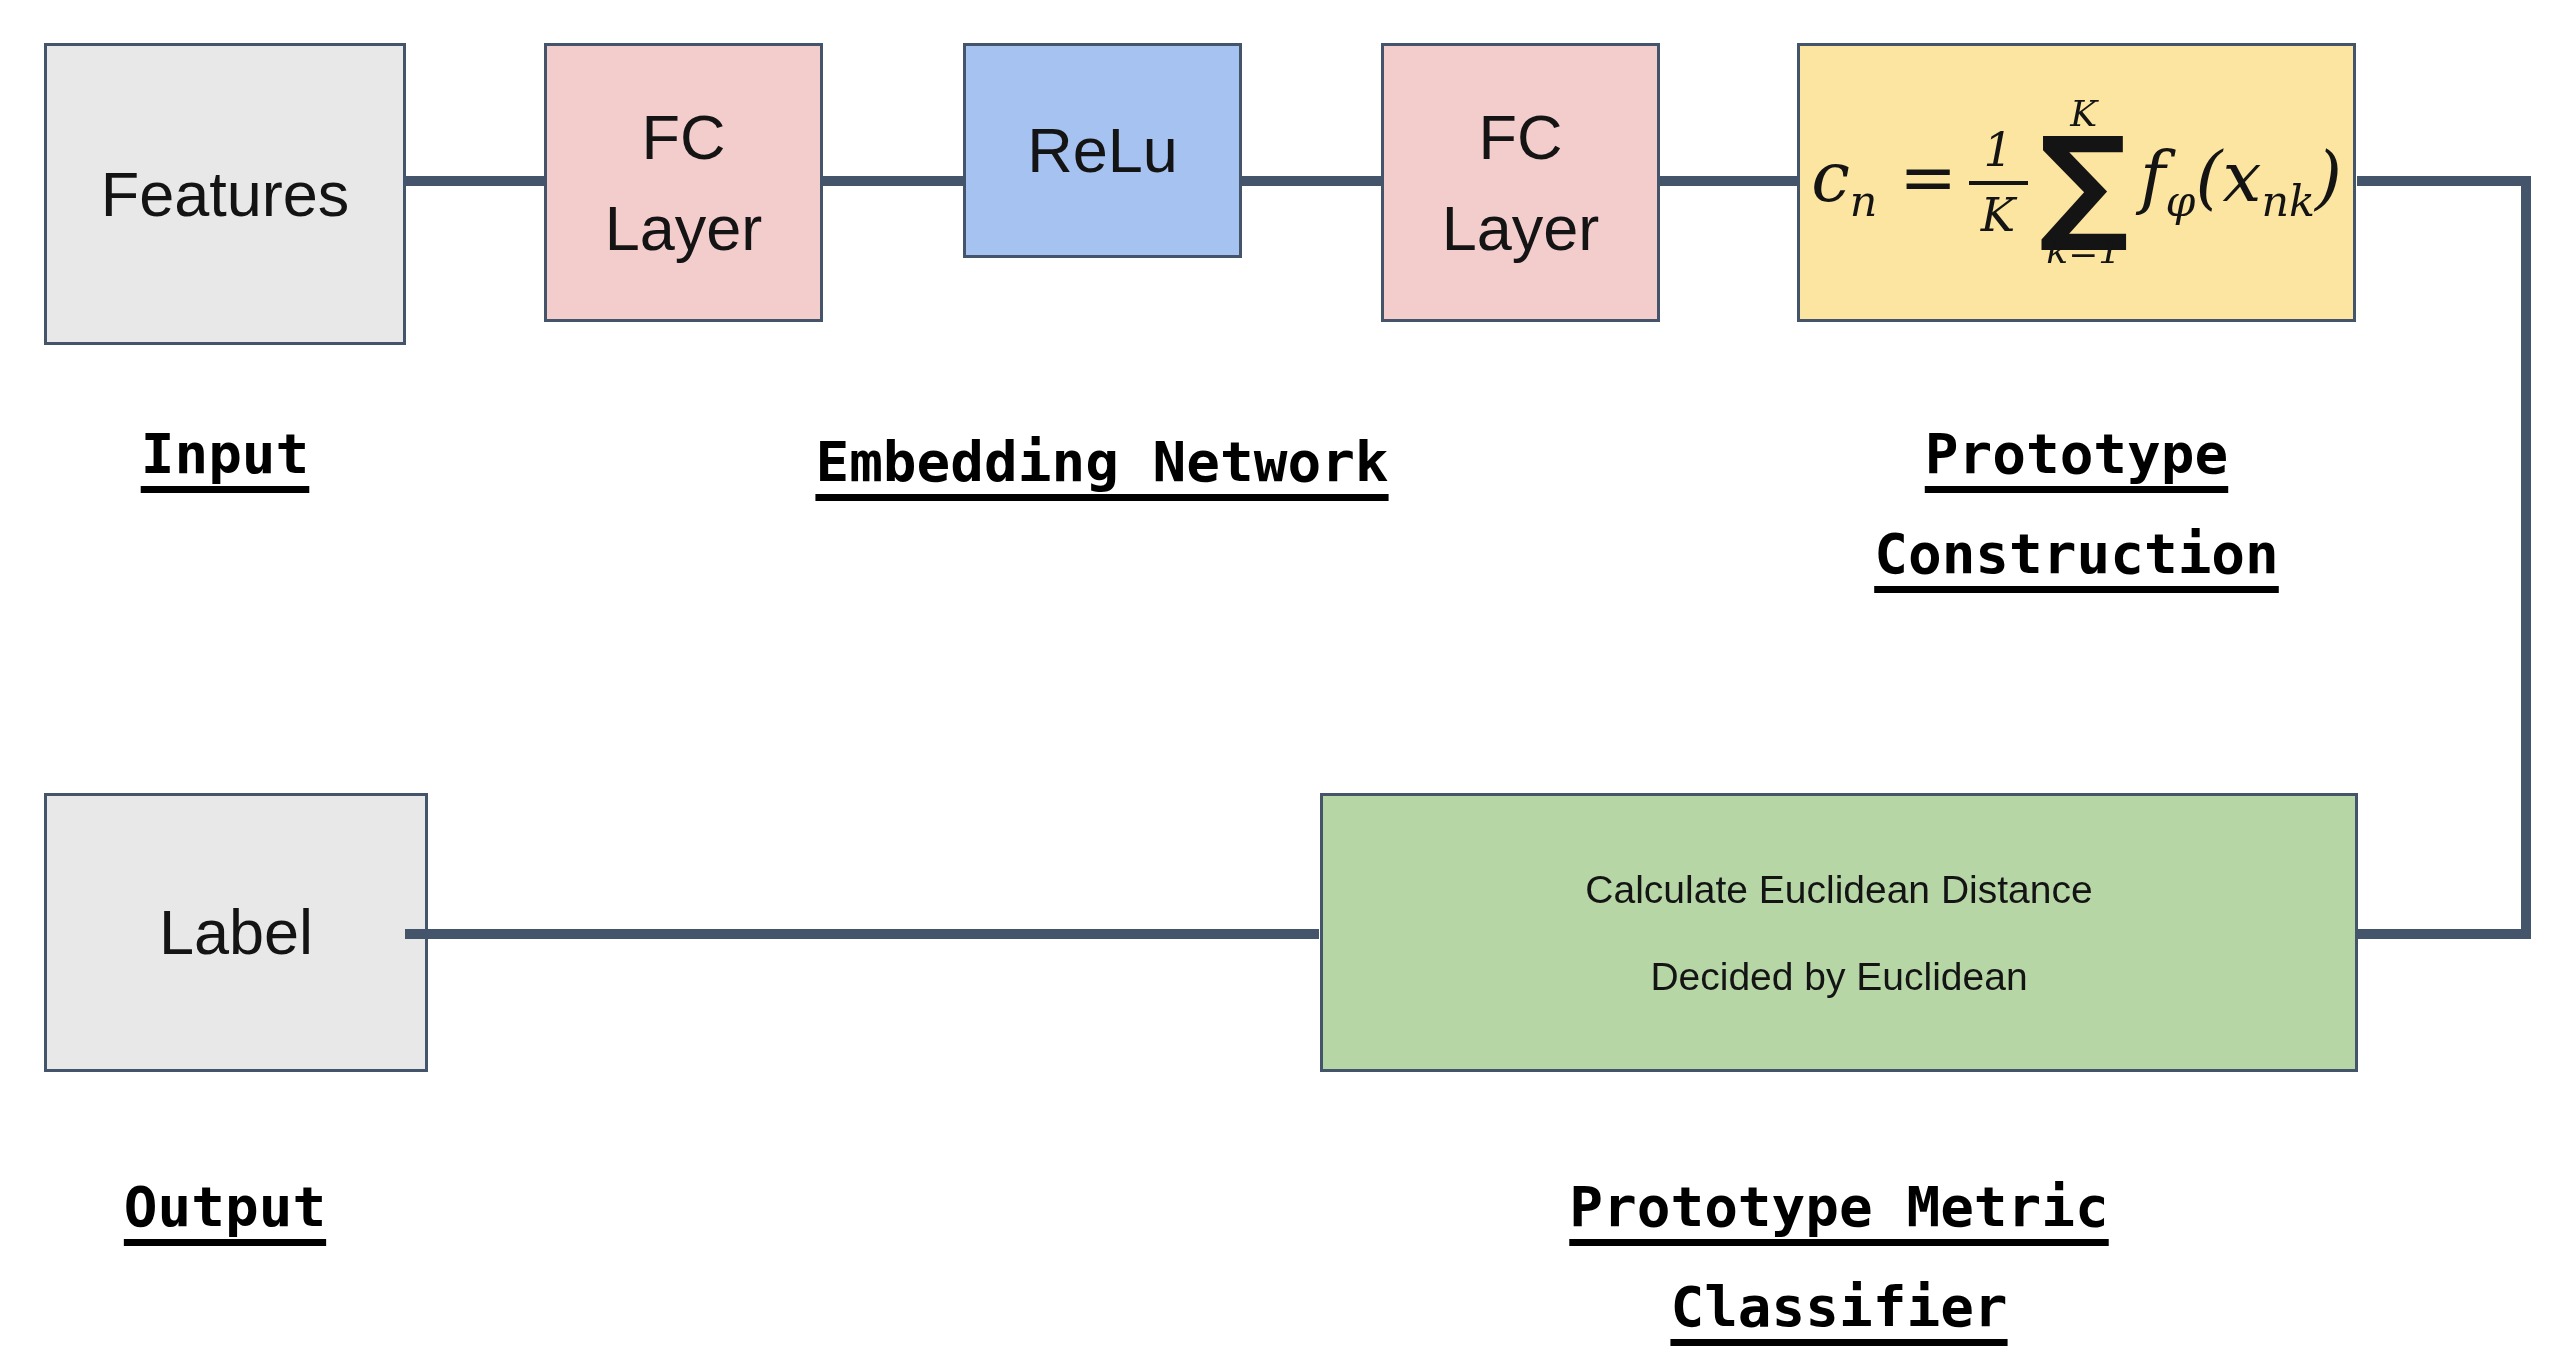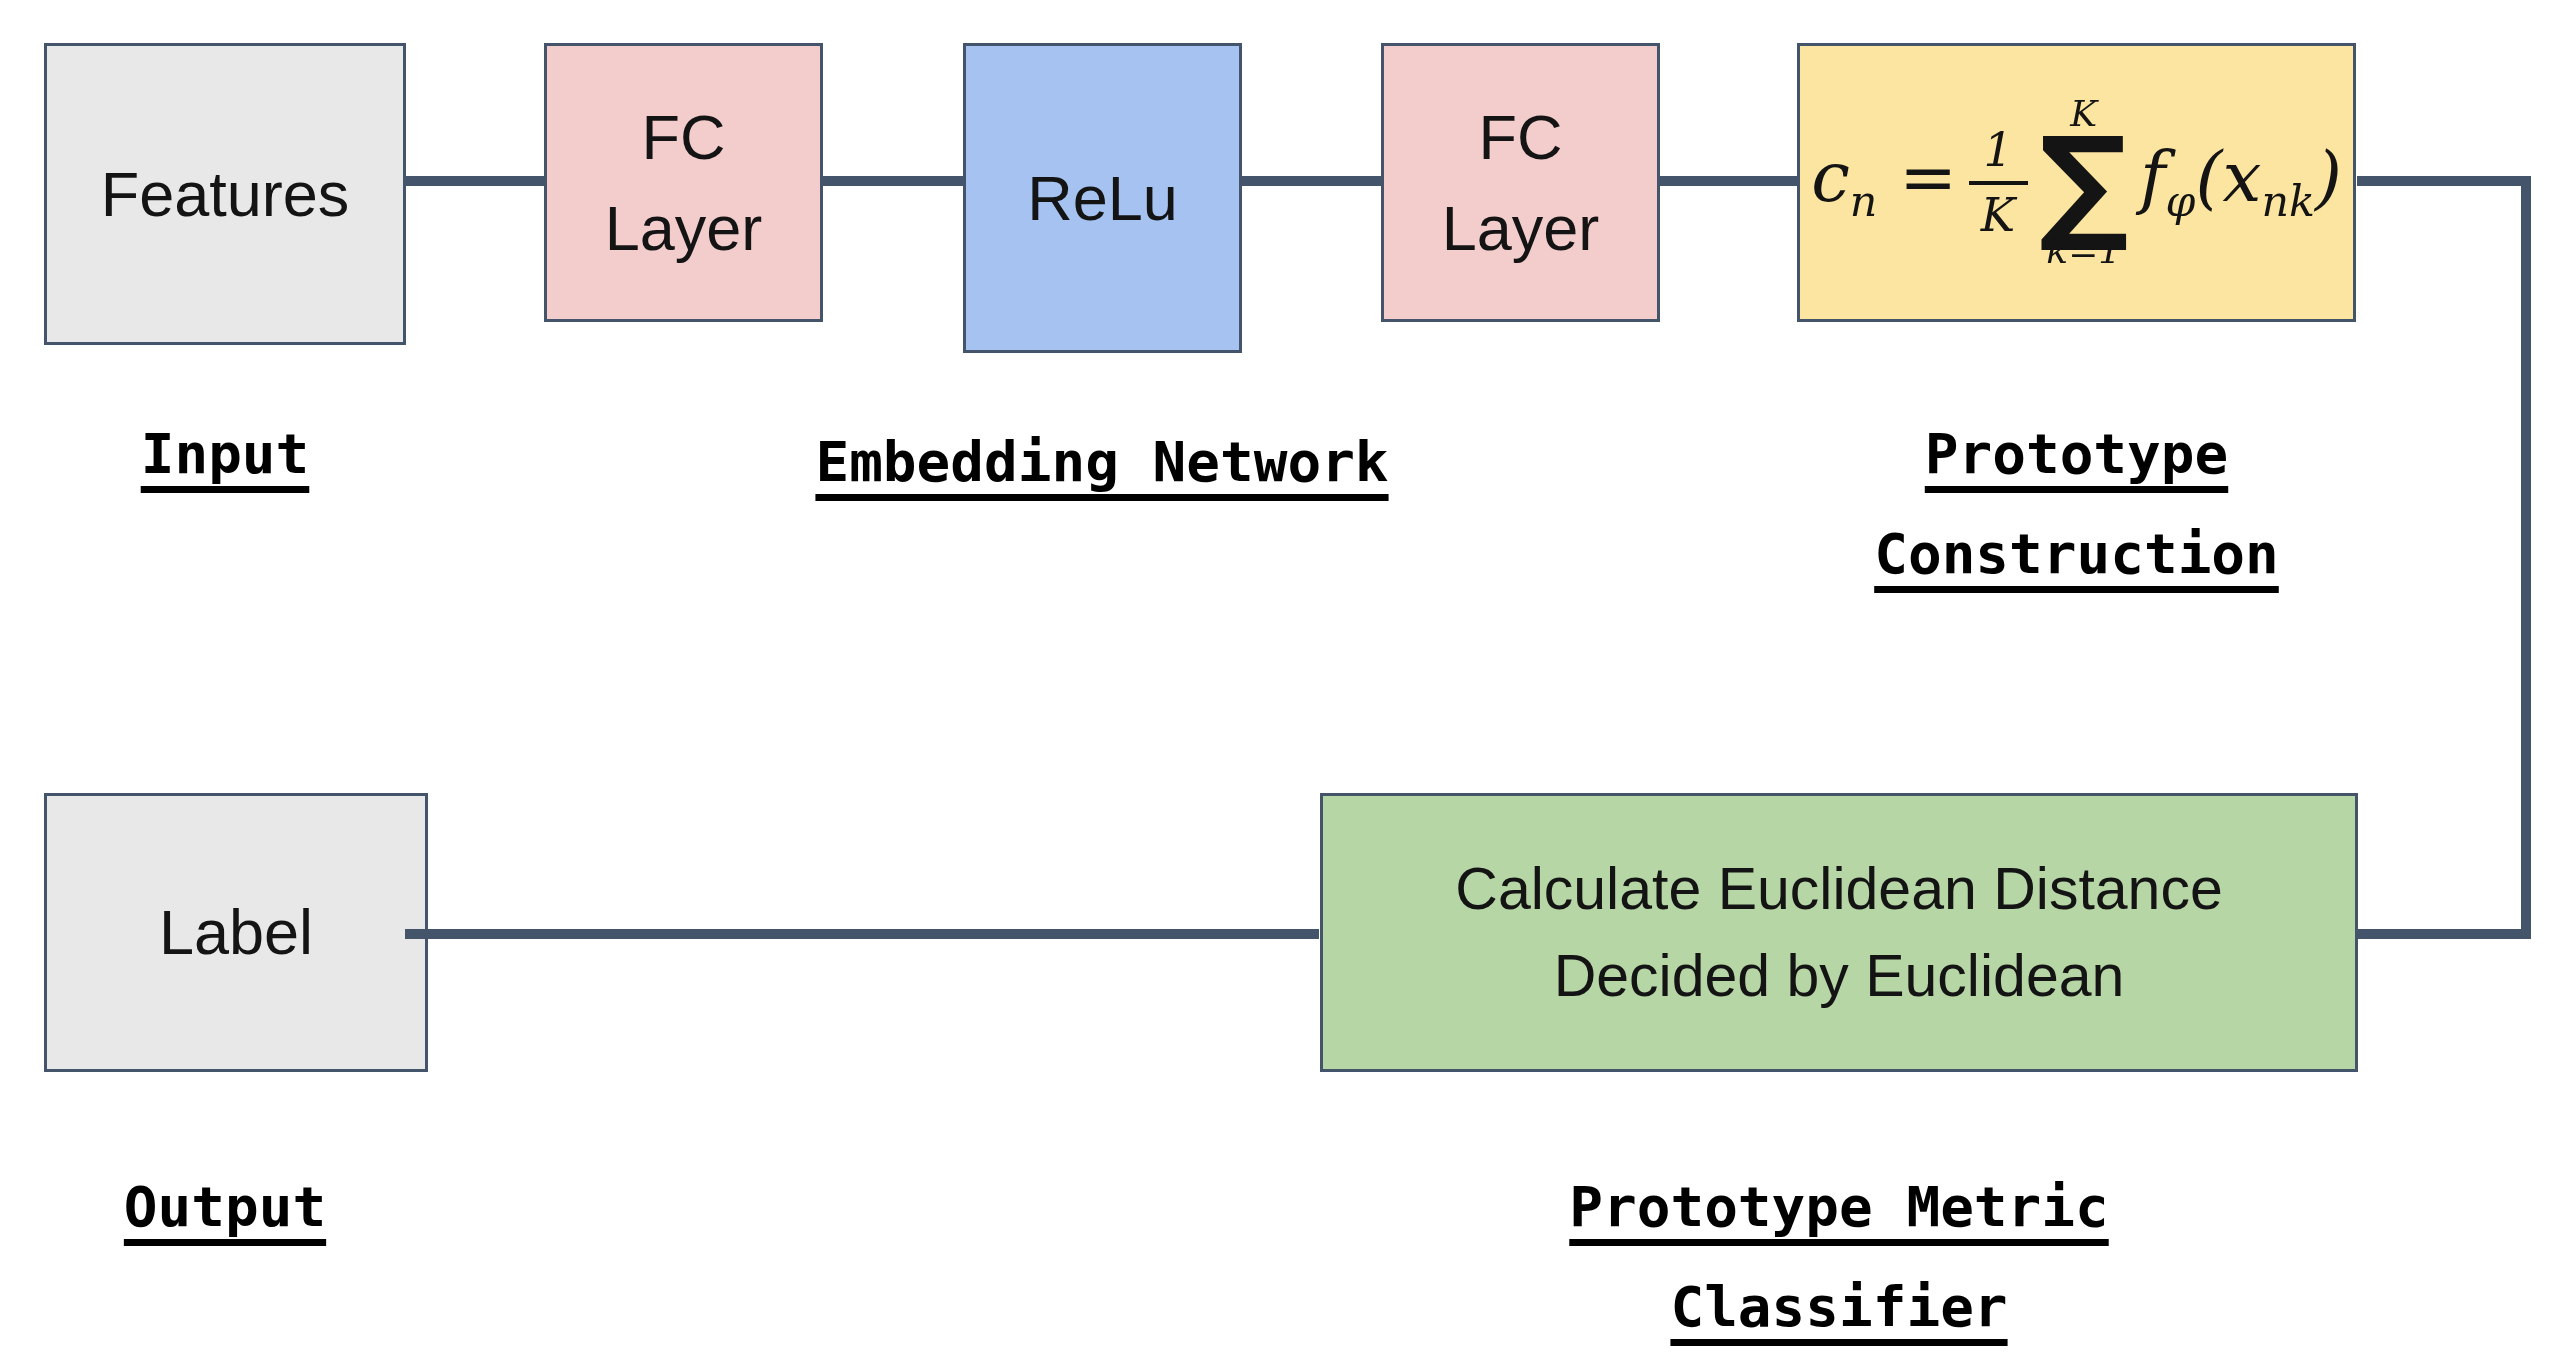--- a/index.html
+++ b/index.html
@@ -6,25 +6,25 @@
   body{width:2576px;height:1358px;overflow:hidden;}
   .canvas{position:relative;width:2576px;height:1358px;background:#ffffff;
           font-family:"Liberation Sans",sans-serif;}
 
   
   .box{position:absolute;box-sizing:border-box;border:3.8px solid #44546a;
        display:flex;flex-direction:column;align-items:center;justify-content:center;
        text-align:center;color:#141414;font-size:63px;line-height:91px;}
   .box-features{left:44px;top:43px;width:362px;height:302px;}
   .box-fc1{left:544px;top:43px;width:279px;height:279px;}
-  .box-relu{left:963px;top:43px;width:279px;height:310px;}
+  .box-relu{left:963px;top:43px;width:279px;height:215px;}
   .box-fc2{left:1381px;top:43px;width:279px;height:279px;}
   .box-formula{left:1797px;top:43px;width:559px;height:279px;}
   .box-label{left:44px;top:793px;width:384px;height:279px;}
-  .box-classifier{left:1320px;top:793px;width:1038px;height:279px;font-size:59px;line-height:87px;}
+  .box-classifier{left:1320px;top:793px;width:1038px;height:279px;font-size:39px;line-height:87px;}
 
   
   .conn{position:absolute;background:#44546a;}
   .c1{left:405px;top:176px;width:139px;height:9.5px;}
   .c2{left:823px;top:176px;width:140px;height:9.5px;}
   .c3{left:1242px;top:176px;width:139px;height:9.5px;}
   .c4{left:1660px;top:176px;width:138px;height:9.5px;}
   .c5{left:2357px;top:176px;width:174px;height:9.5px;}
   .c6{left:2521px;top:176px;width:9.5px;height:762px;}
   .c7{left:2357px;top:929px;width:174px;height:9.5px;}

